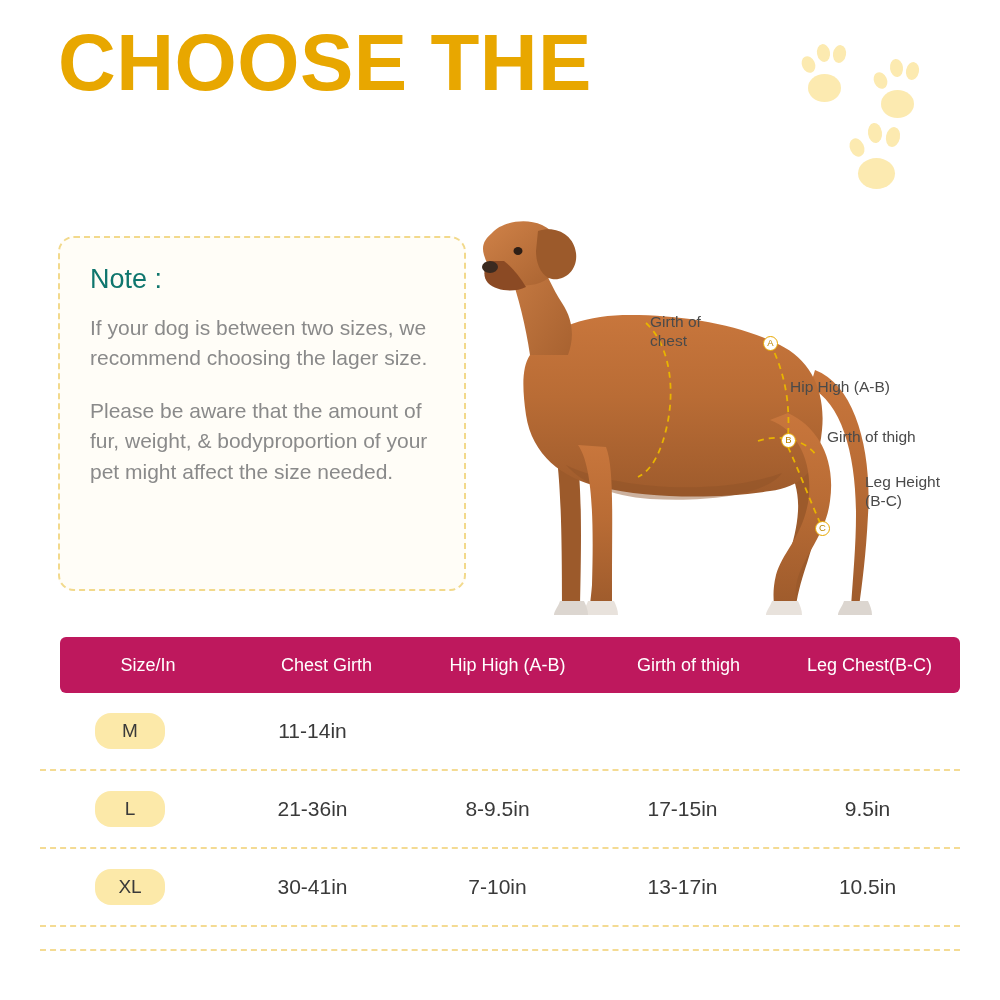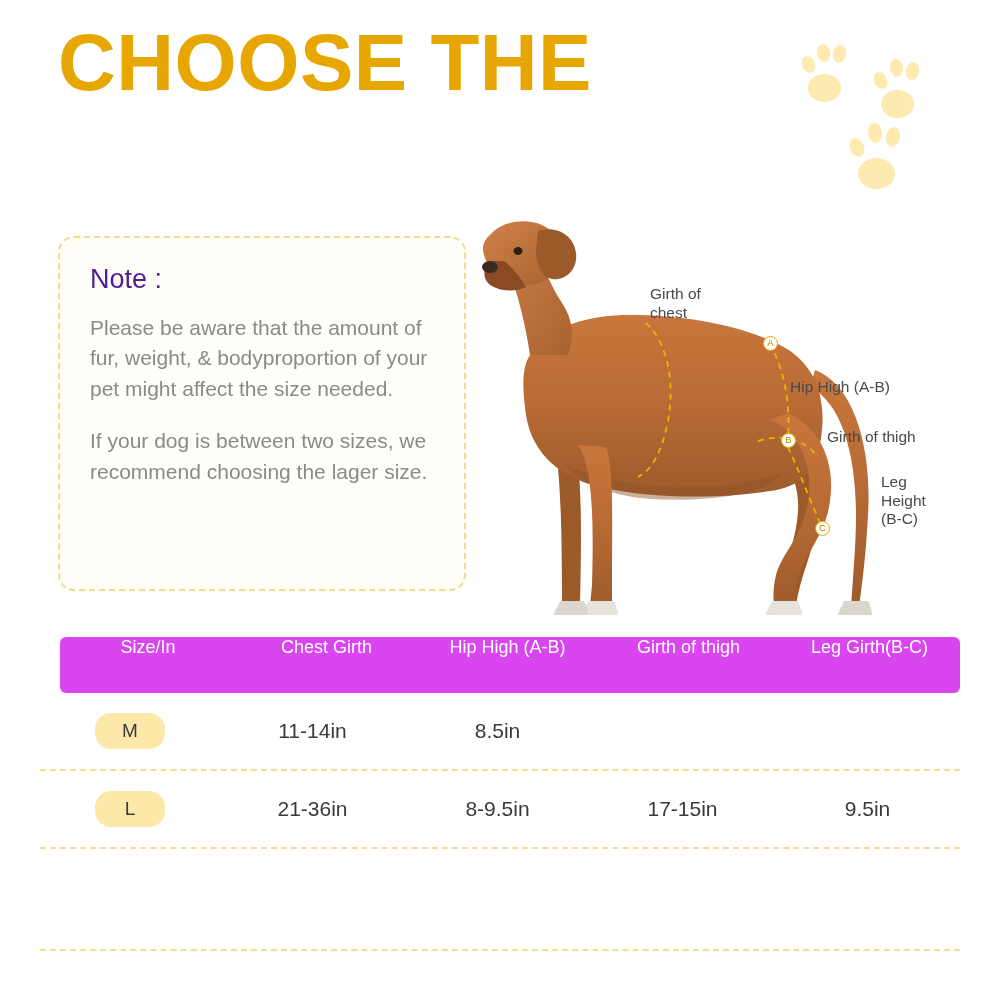--- a/index.html
+++ b/index.html
@@ -43,21 +43,21 @@
   .note-box {
     position: absolute;
     left: 58px; top: 236px;
     width: 408px; height: 355px;
     border: 2px dashed #F2D98B;
     border-radius: 16px;
     background: #FFFDF7;
     padding: 22px 26px;
   }
   .note-title {
-    color: #4c1d95;
+    color: #0f766e;
     font-size: 27px;
     margin: 4px 0 18px 4px;
     font-family: "Liberation Sans", sans-serif;
   }
   .note-p {
     color: #8a8a8a;
     font-size: 21px;
     line-height: 1.45;
     margin: 0 0 22px 4px;
   }
@@ -92,23 +92,24 @@
   }
 
   
   .table {
     position: absolute;
     left: 40px; top: 637px;
     width: 920px;
   }
   .thead {
     display: flex;
-    background: #d946ef;
+    background: #be185d;
     border-radius: 6px;
     height: 56px;
+    align-items: center;
     color: #ffffff;
     font-size: 18px;
     margin-left: 20px;
   }
   .thead .cell { text-align: center; }
   .row {
     display: flex;
     align-items: center;
     height: 78px;
     border-bottom: 2px dashed #F4DB93;
@@ -164,22 +165,22 @@
     <div class="paw" style="left:48px; top:78px; width:66px; height:74px;">
       <div class="pad" style="left:2px; top:18px; width:14px; height:19px; transform:rotate(-25deg);"></div>
       <div class="pad" style="left:20px; top:3px; width:14px; height:20px; transform:rotate(-8deg);"></div>
       <div class="pad" style="left:38px; top:7px; width:14px; height:20px; transform:rotate(12deg);"></div>
       <div class="pad" style="left:10px; top:38px; width:37px; height:31px;"></div>
     </div>
   </div>
 
   <div class="note-box">
     <div class="note-title">Note :</div>
+    <p class="note-p">If your dog is between two sizes, we recommend choosing the lager size.</p>
     <p class="note-p">Please be aware that the amount of fur, weight, &amp; bodyproportion of your pet might affect the size needed.</p>
-    <p class="note-p">If your dog is between two sizes, we recommend choosing the lager size.</p>
   </div>
 
   <div class="dog-area">
     <svg class="dog-svg" width="480" height="420" viewBox="0 0 480 420">
       <defs>
         <linearGradient id="coat" x1="0" y1="0" x2="0" y2="1">
           <stop offset="0%" stop-color="#C8763C"></stop>
           <stop offset="45%" stop-color="#B96C35"></stop>
           <stop offset="100%" stop-color="#9E5B2C"></stop>
         </linearGradient>
@@ -229,51 +230,59 @@
         <path d="M288,226 C312,218 336,226 346,240"></path>
 
         <path d="M318,232 C330,258 340,286 352,312"></path>
       </g>
     </svg>
 
     <div class="node" style="left:293px; top:121px;">A</div>
     <div class="node" style="left:311px; top:218px;">B</div>
     <div class="node" style="left:345px; top:306px;">C</div>
 
-    <div class="meas-label" style="left:180px; top:70px;">Girth of
+    <div class="meas-label" style="left:180px; top:98px;">Girth of
 chest</div>
     <div class="meas-label" style="left:320px; top:163px;">Hip High (A-B)</div>
     <div class="meas-label" style="left:357px; top:213px;">Girth of thigh</div>
-    <div class="meas-label" style="left:411px; top:258px;">Leg Height
+    <div class="meas-label" style="left:395px; top:258px;">Leg Height
 (B-C)</div>
   </div>
 
   <div class="table">
     <div class="thead">
       <div class="cell c0">Size/In</div>
       <div class="cell c1">Chest Girth</div>
       <div class="cell c2">Hip High (A-B)</div>
       <div class="cell c3">Girth of thigh</div>
-      <div class="cell c4">Leg Girth(B-C)</div>
+      <div class="cell c4">Leg Chest(B-C)</div>
     </div>
 
     <div class="row">
       <div class="cell c0">
         <span class="size-pill">M</span>
       </div>
       <div class="cell c3">11-14in</div>
-      <div class="cell c4">8.5in</div>
     </div>
 
     <div class="row">
       <div class="cell c0">
         <span class="size-pill">L</span>
       </div>
       <div class="cell c1">21-36in</div>
       <div class="cell c2">8-9.5in</div>
       <div class="cell c3">17-15in</div>
       <div class="cell c4">9.5in</div>
     </div>
 
+    <div class="row">
+      <div class="cell c0">
+        <span class="size-pill">XL</span>
+      </div>
+      <div class="cell c1">30-41in</div>
+      <div class="cell c2">7-10in</div>
+      <div class="cell c3">13-17in</div>
+      <div class="cell c4">10.5in</div>
+    </div>
   </div>
 
   <div class="bottom-dash"></div>
 </div>
 
 </body></html>

